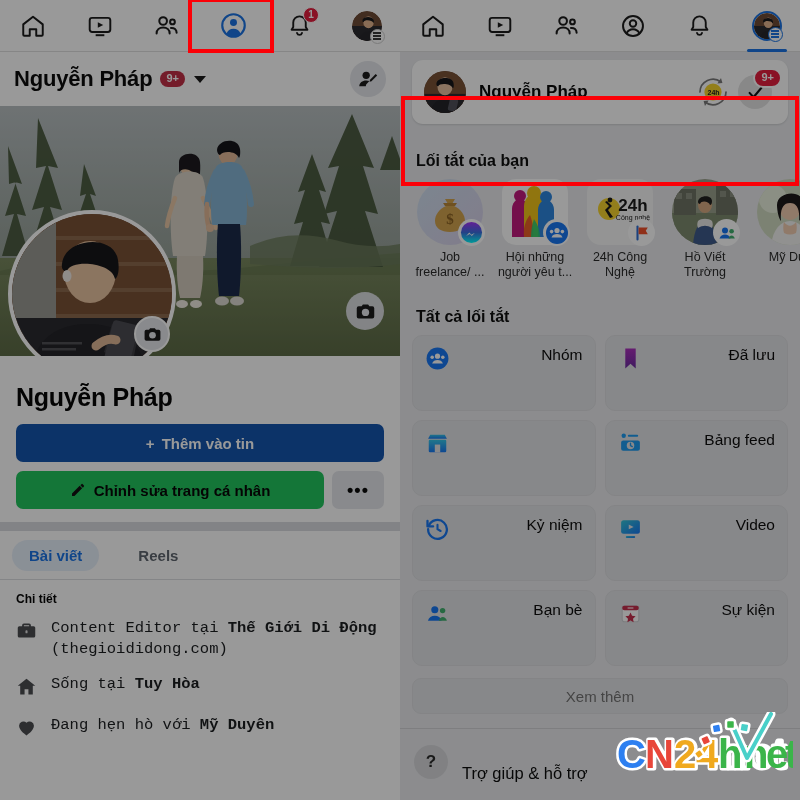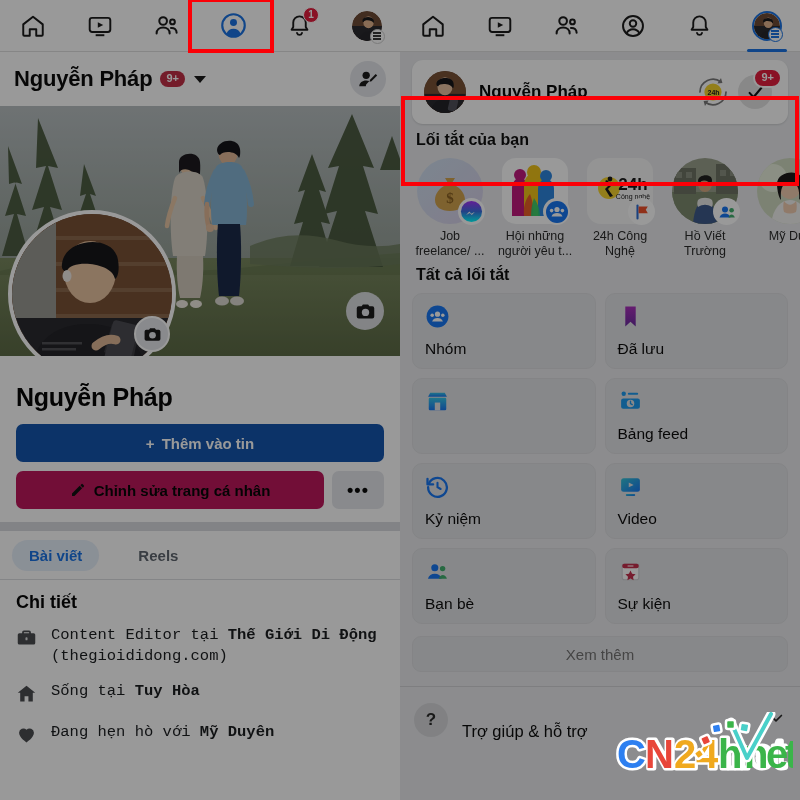--- a/index.html
+++ b/index.html
@@ -71,34 +71,34 @@
   .name-block h2 { font-size: 25px; font-weight: bold; color: #080808; letter-spacing:-0.3px;}
 
   .action-area { padding: 12px 16px 13px 16px; background:#fff; }
   .btn-primary {
     width: 100%; height: 38px; background: #1556ad; color: #fff; border-radius: 7px;
     display: flex; align-items: center; justify-content: center; gap: 7px;
     font-size: 15px; font-weight: bold; border: none;
   }
   .btn-row { display: flex; gap: 8px; margin-top: 9px; }
   .btn-secondary {
-    flex: 1; height: 38px; background: #be185d; border-radius: 7px;
+    flex: 1; height: 38px; background: #22c55e; border-radius: 7px;
     display: flex; align-items: center; justify-content: center; gap: 8px;
     font-size: 15px; font-weight: bold; color: #080808; border: none;
   }
   .btn-dots { width: 52px; height: 38px; background: #e4e6eb; border-radius: 7px; display: flex; align-items: center; justify-content: center; font-size: 18px; font-weight: bold; color:#0b0b0b; letter-spacing: 1px;}
   .thick-sep { height: 9px; background: #d9dbdf; }
 
   .tabs { display: flex; gap: 22px; padding: 9px 12px 8px 12px; background:#fff; }
   .tab { padding: 7px 17px; border-radius: 18px; font-size: 15px; font-weight: bold; color: #606770; }
   .tab.active { background: #e7f0fb; color: #1b74e4; }
   .hairline { height: 1px; background: #dcdee2; }
 
   .details { padding: 12px 16px 0 16px; background:#fff; }
-  .details h3 { font-size: 18px; font-weight: bold; color: #080808; margin-bottom: 12px; }
+  .details h3 { font-size: 12px; font-weight: bold; color: #080808; margin-bottom: 12px; }
   .detail-row { display: flex; align-items: flex-start; gap: 13px; margin-bottom: 14px; }
   .detail-row .ico { flex: 0 0 22px; padding-top: 2px; }
   .detail-row .txt { font-size: 15.5px; color: #1c1e21; line-height: 1.35; font-family: Liberation Mono, monospace; }
   .detail-row .txt b { font-weight: bold; }
 
   
   .menu-bg { background: #e9eaed; height: 748px; position: relative; overflow: hidden; }
   .menu-head { display: flex; align-items: center; padding: 11px 16px 8px 16px; }
   .menu-head h1 { font-size: 25px; font-weight: bold; color: #0b0b0b; letter-spacing: -0.3px; }
   .menu-head-spacer { flex: 1; }
@@ -114,39 +114,39 @@
   .acct-name { margin-left: 13px; font-size: 17px; font-weight: bold; color: #0b0b0b; flex: 1; }
   .ring-24h { position: relative; width: 38px; height: 38px; flex: 0 0 38px; margin-right: 6px; }
   .chk-wrap { position: relative; width: 38px; height: 38px; flex: 0 0 38px; }
   .chk-circle { width: 34px; height: 34px; border-radius: 50%; background: #e3e3e3; display: flex; align-items: center; justify-content: center; margin-top:2px;}
   .chk-badge {
     position: absolute; top: -5px; right: -6px; background: #e41e3f; color: #fff;
     font-size: 11px; font-weight: bold; border-radius: 10px; padding: 2px 6px; border: 2px solid #fff;
     line-height: 1.05;
   }
 
-  .sec-title { font-size: 16px; font-weight: bold; color: #101010; padding: 7px 16px 5px 16px; }
+  .sec-title { font-size: 16px; font-weight: bold; color: #101010; padding: 28px 16px 5px 16px; }
 
   .shortcuts { display: flex; padding: 4px 0 0 12px; gap: 9px; }
   .shortcut { width: 76px; flex: 0 0 76px; text-align: center; }
   .sc-icon-wrap { position: relative; width: 66px; height: 66px; margin: 0 auto; }
   .sc-icon { width: 66px; height: 66px; overflow: hidden; }
   .sc-icon.circ { border-radius: 50%; }
   .sc-icon.rnd { border-radius: 14px; }
   .sc-icon svg { display: block; width: 100%; height: 100%; }
   .sc-badge {
     position: absolute; right: -2px; bottom: -1px; width: 27px; height: 27px; border-radius: 50%;
     background: #fff; display: flex; align-items: center; justify-content: center; overflow:hidden;
   }
   .sc-label { font-size: 12.5px; color: #2b2b2b; line-height: 1.2; margin-top: 5px; }
 
   .grid { display: grid; grid-template-columns: 1fr 1fr; gap: 9px; padding: 4px 12px 0 12px; }
   .grid-cell {
     background: #e2e3e6; border: 1px solid #dcdde0; border-radius: 10px; height: 76px;
-    padding: 10px 12px; display: flex; flex-direction: column; justify-content: space-between;
+    padding: 10px 12px; display: flex; flex-direction: row; justify-content: space-between;
   }
   .grid-cell .gi { height: 26px; }
   .grid-cell .gl { font-size: 15.5px; color: #0d0d0d; }
 
   .seemore {
     margin: 12px 12px 0 12px; background: #e2e3e6; border: 1px solid #dcdde0; border-radius: 9px;
     height: 36px; display: flex; align-items: center; justify-content: center;
     font-size: 15px; color: #737373;
   }
   .help-hairline { height: 1px; background: #d2d3d6; margin: 14px 0 0 0; }

